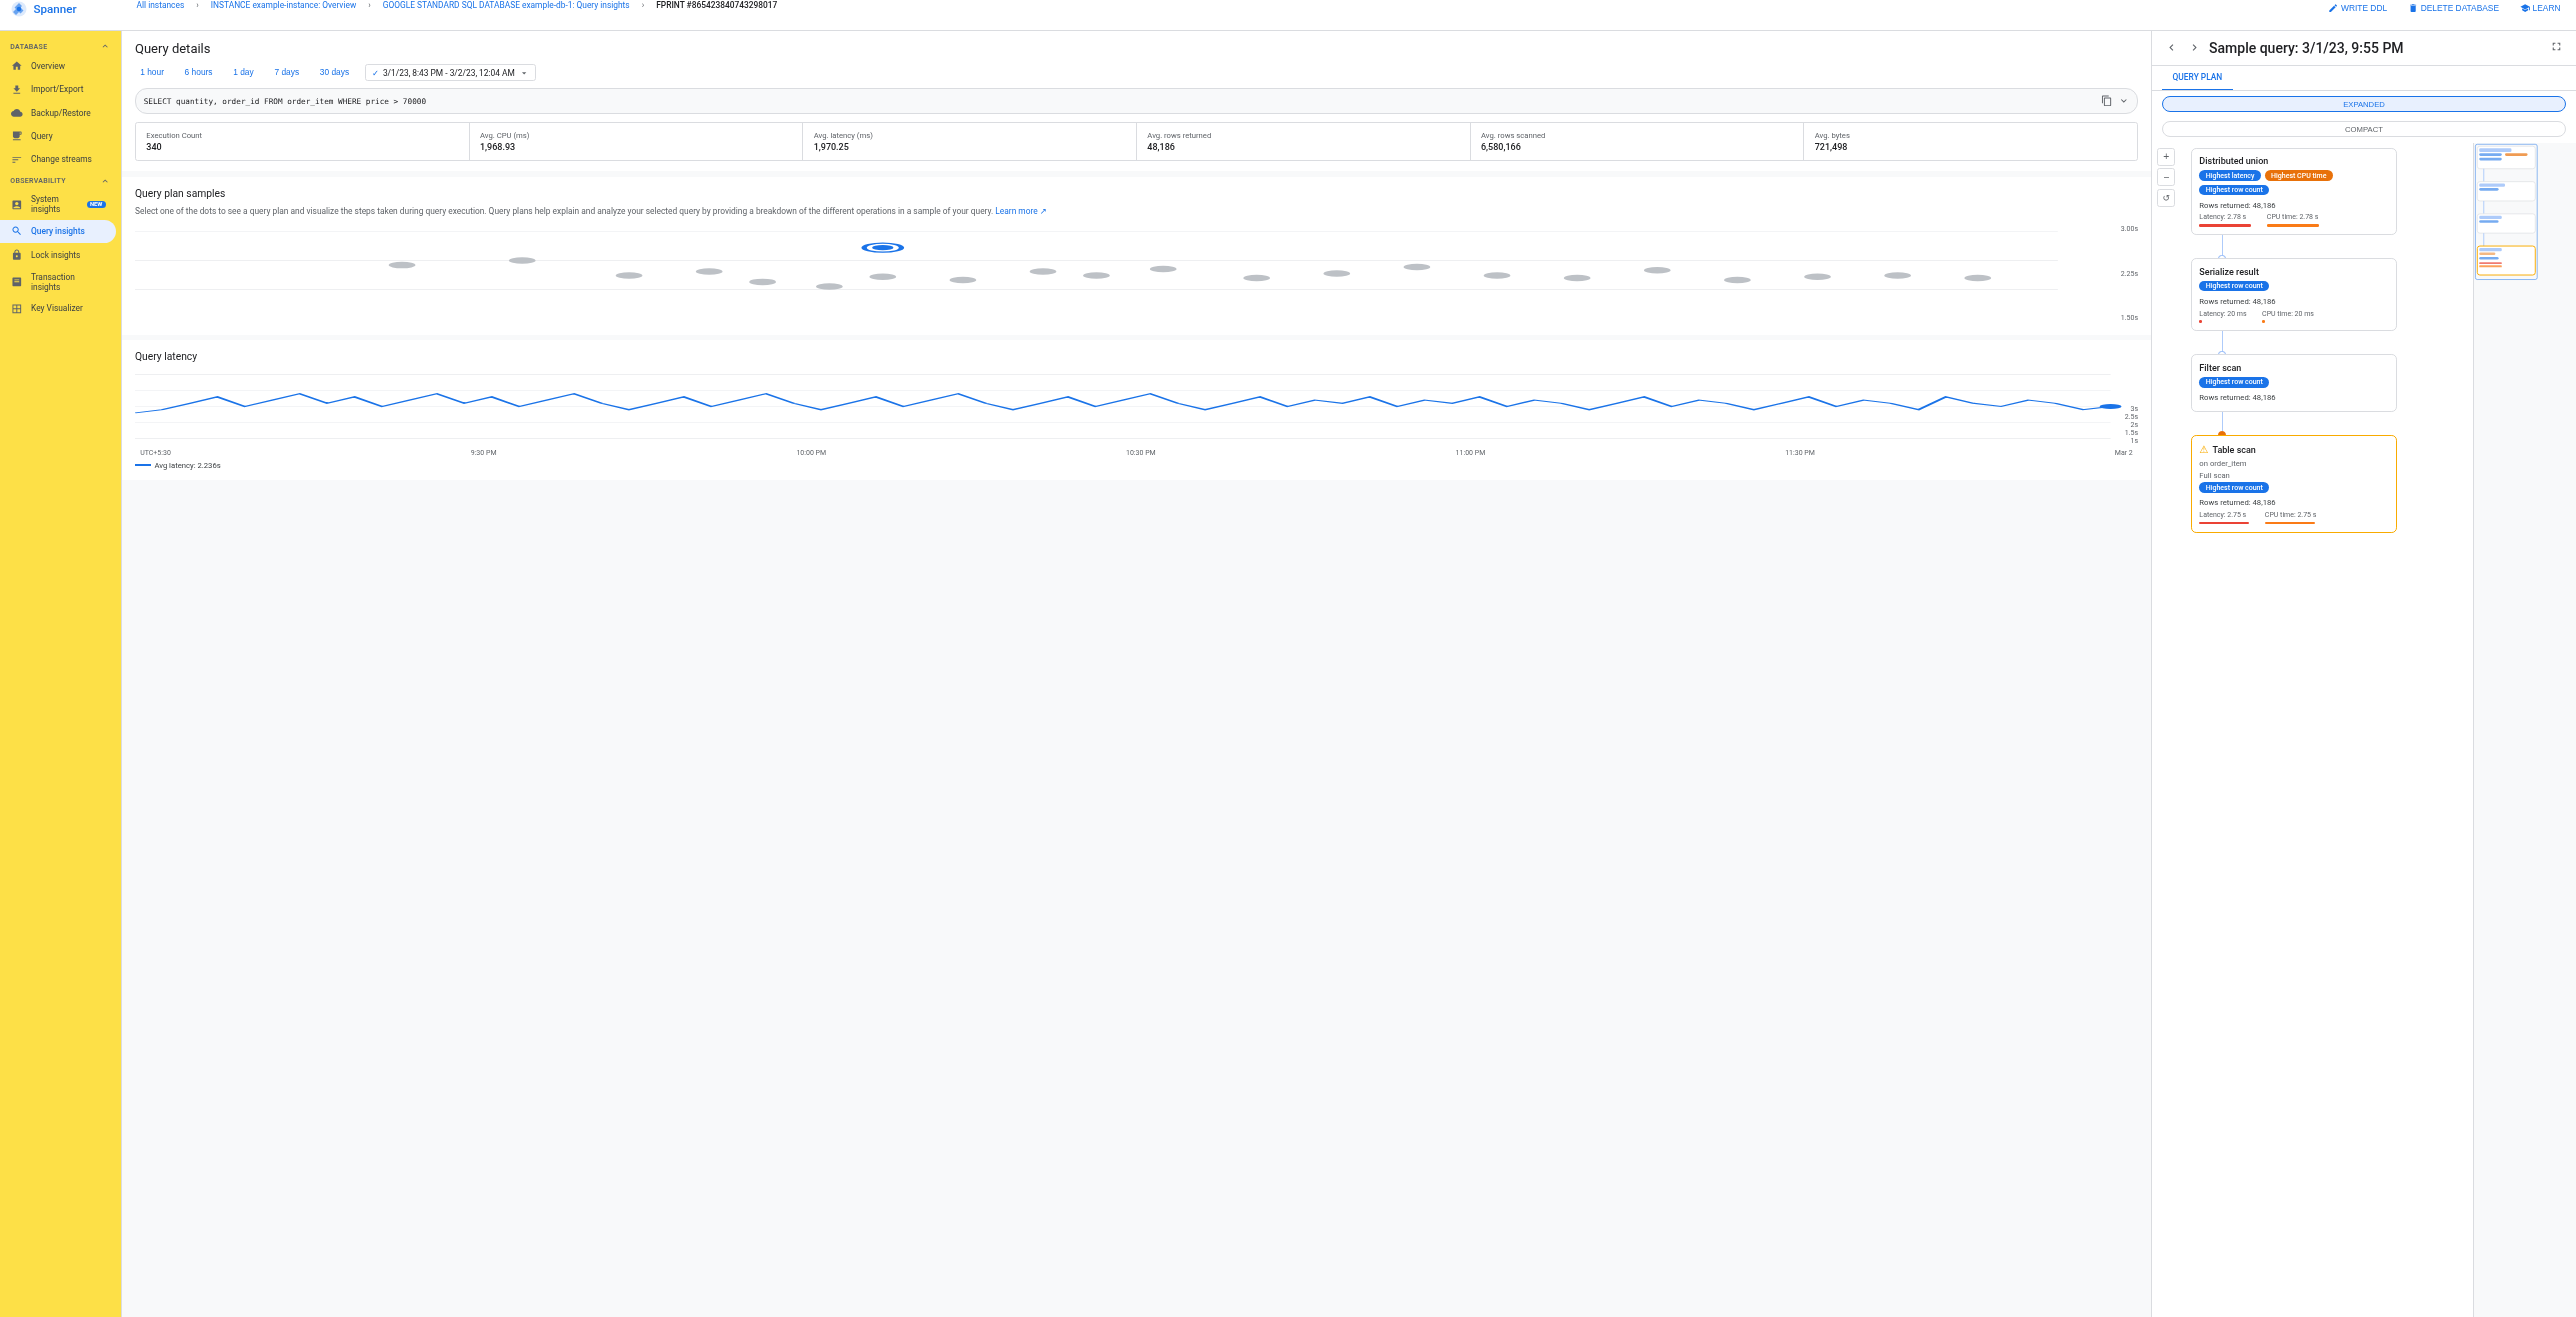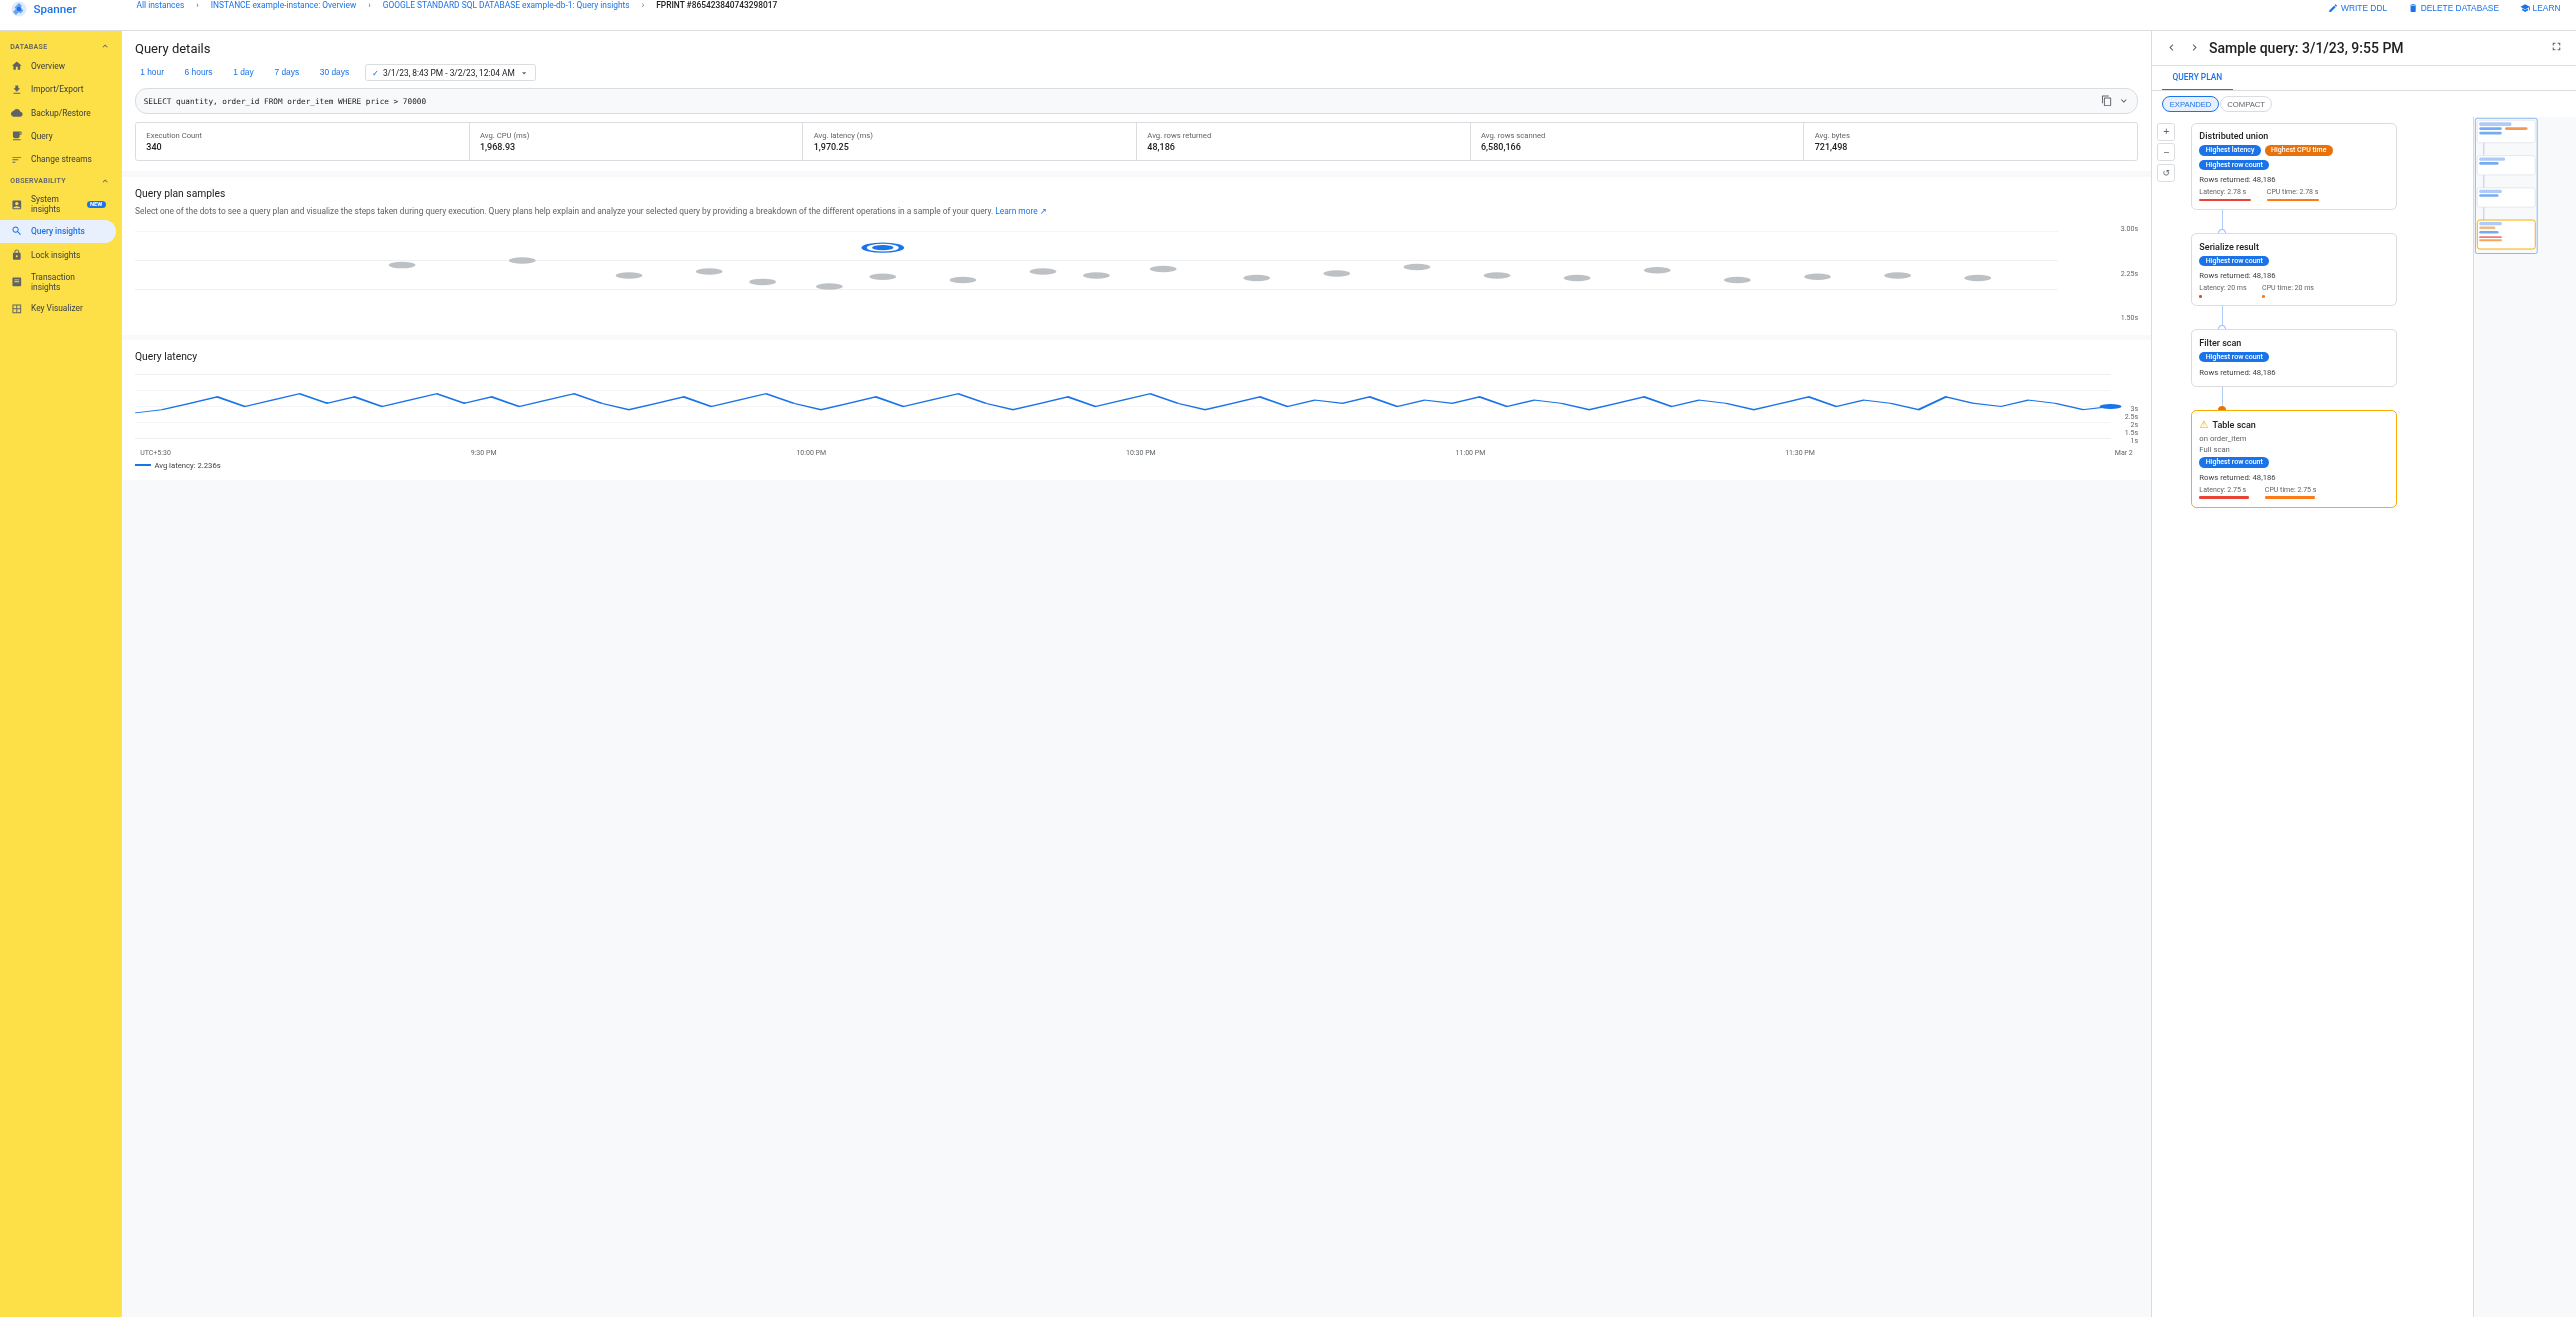--- a/index.html
+++ b/index.html
@@ -63,21 +63,21 @@
     
     .right-panel-header { display: flex; align-items: center; padding: 6.4px 10.3px; border-bottom: 0.6px solid #dadce0; gap: 5.2px; }
     .nav-btn { background: none; border: none; cursor: pointer; color: #5f6368; padding: 2.6px; border-radius: 50%; display: flex; align-items: center; justify-content: center; }
     .sample-title { font-size: 14px; font-weight: 500; color: #202124; flex: 1; }
     .fullscreen-btn { background: none; border: none; cursor: pointer; color: #5f6368; padding: 2.6px; }
 
     .query-plan-tabs { display: flex; padding: 0 10.3px; border-bottom: 0.6px solid #dadce0; }
     .plan-tab { padding: 6.4px 10.3px; font-size: 8.4px; font-weight: 500; cursor: pointer; border-bottom: 1.3px solid transparent; color: #5f6368; }
     .plan-tab.active { color: #1a73e8; border-bottom-color: #1a73e8; }
 
-    .plan-view-toggle { display: flex; gap: 1px; padding: 5.2px 10.3px; font-size: 7.7px; }
+    .plan-view-toggle { display: flex; gap: 9px; padding: 5.2px 10.3px; font-size: 7.7px; flex-direction: column; }
     .view-btn { padding: 2.6px 6.4px; border: 0.6px solid #dadce0; border-radius: 10.3px; cursor: pointer; background: none; font-size: 7.7px; color: #5f6368; }
     .view-btn.active { background: #e8f0fe; color: #1a73e8; border-color: #1a73e8; }
     .plan-ctrl-btn { width: 18px; height: 18px; border: 0.6px solid #dadce0; border-radius: 2.6px; background: #fff; cursor: pointer; display: flex; align-items: center; justify-content: center; font-size: 10.3px; color: #5f6368; }
 
     .plan-container { display: flex; flex: 1; overflow: hidden; }
     .plan-flow { flex: 1; overflow-y: auto; padding: 5.2px 10.3px; display: flex; flex-direction: column; align-items: flex-start; }
 
     
     .plan-node { background: #fff; border: 0.6px solid #dadce0; border-radius: 5.2px; padding: 7.7px; width: 206px; margin-bottom: 0; position: relative; }
     .plan-node-title { font-size: 9px; font-weight: 500; color: #202124; margin-bottom: 3.9px; }

